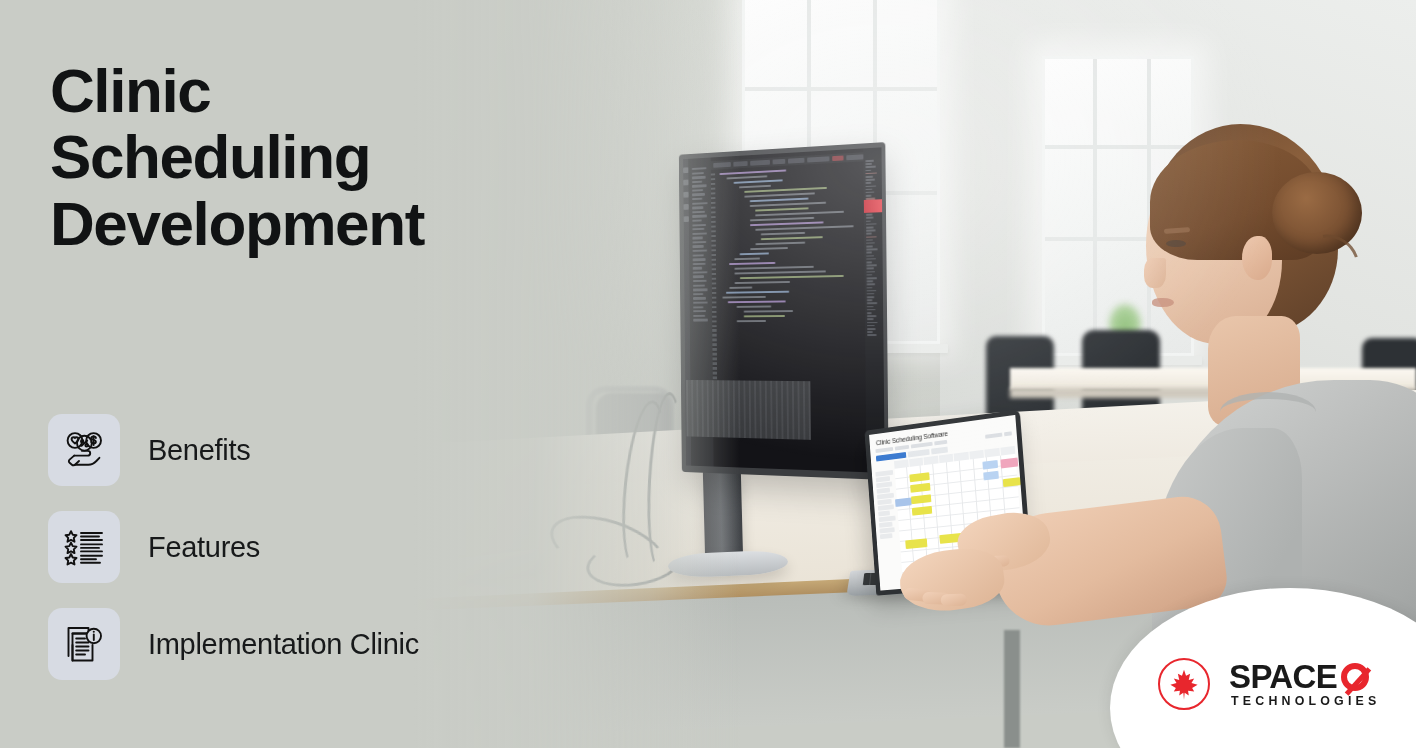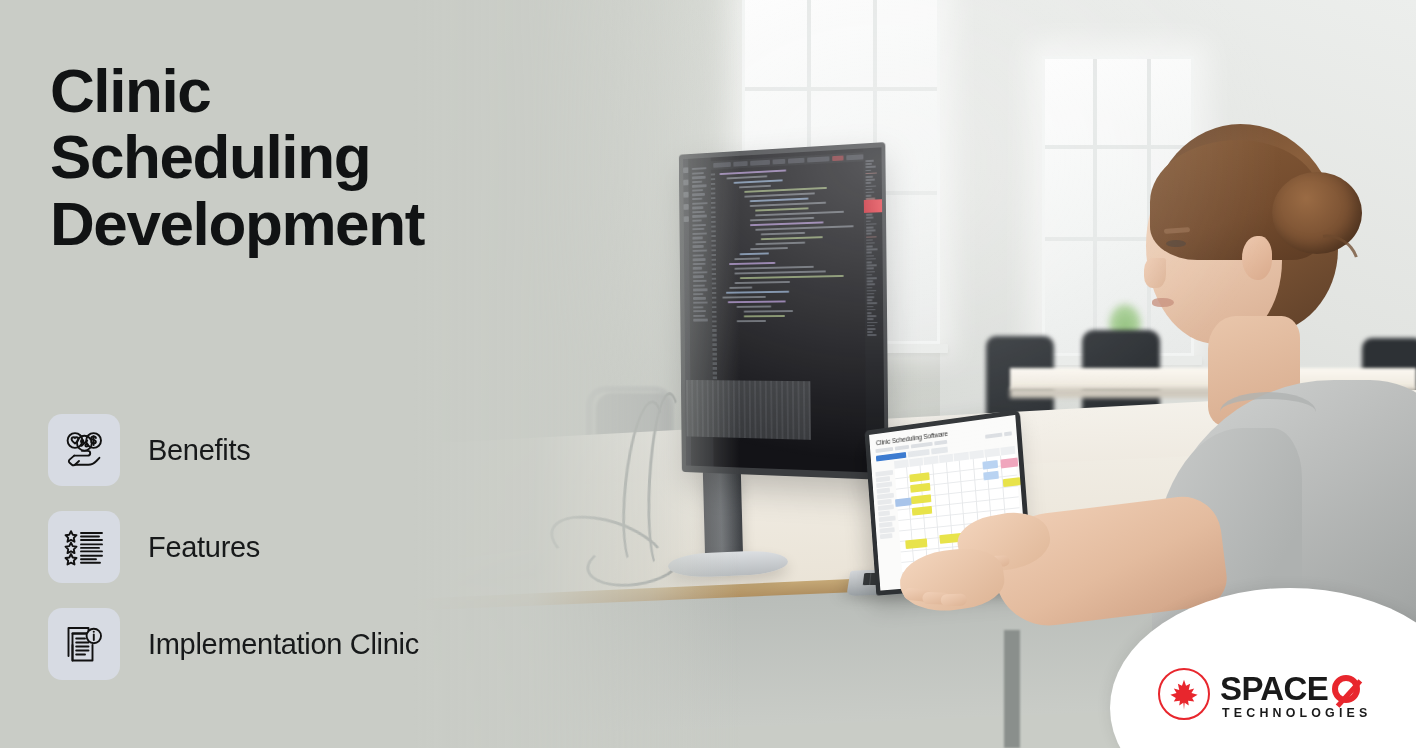--- a/index.html
+++ b/index.html
@@ -383,21 +383,21 @@
   }
 
   
   .logo-badge {
     position:absolute; left:1110px; top:588px; width:360px; height:240px;
     background:#ffffff; border-radius:50%;
     box-shadow:-2px -2px 14px rgba(0,0,0,.07);
   }
   .logo-inner {
     position:absolute; left:1158px; top:648px; width:252px; height:72px;
-    display:flex; align-items:flex-end; gap:10px;
+    display:flex; align-items:center; gap:19px;
   }
   .leaf-circle {
     width:52px; height:52px; flex:0 0 52px; border:2.4px solid #e8262d;
     border-radius:50%; display:flex; align-items:center; justify-content:center;
   }
   .logo-text { display:flex; flex-direction:column; gap:1px; }
   .logo-word {
     display:flex; align-items:center; gap:2px;
     font-size:33px; font-weight:700; letter-spacing:-.6px; color:#1a1a1a;
     line-height:1;

